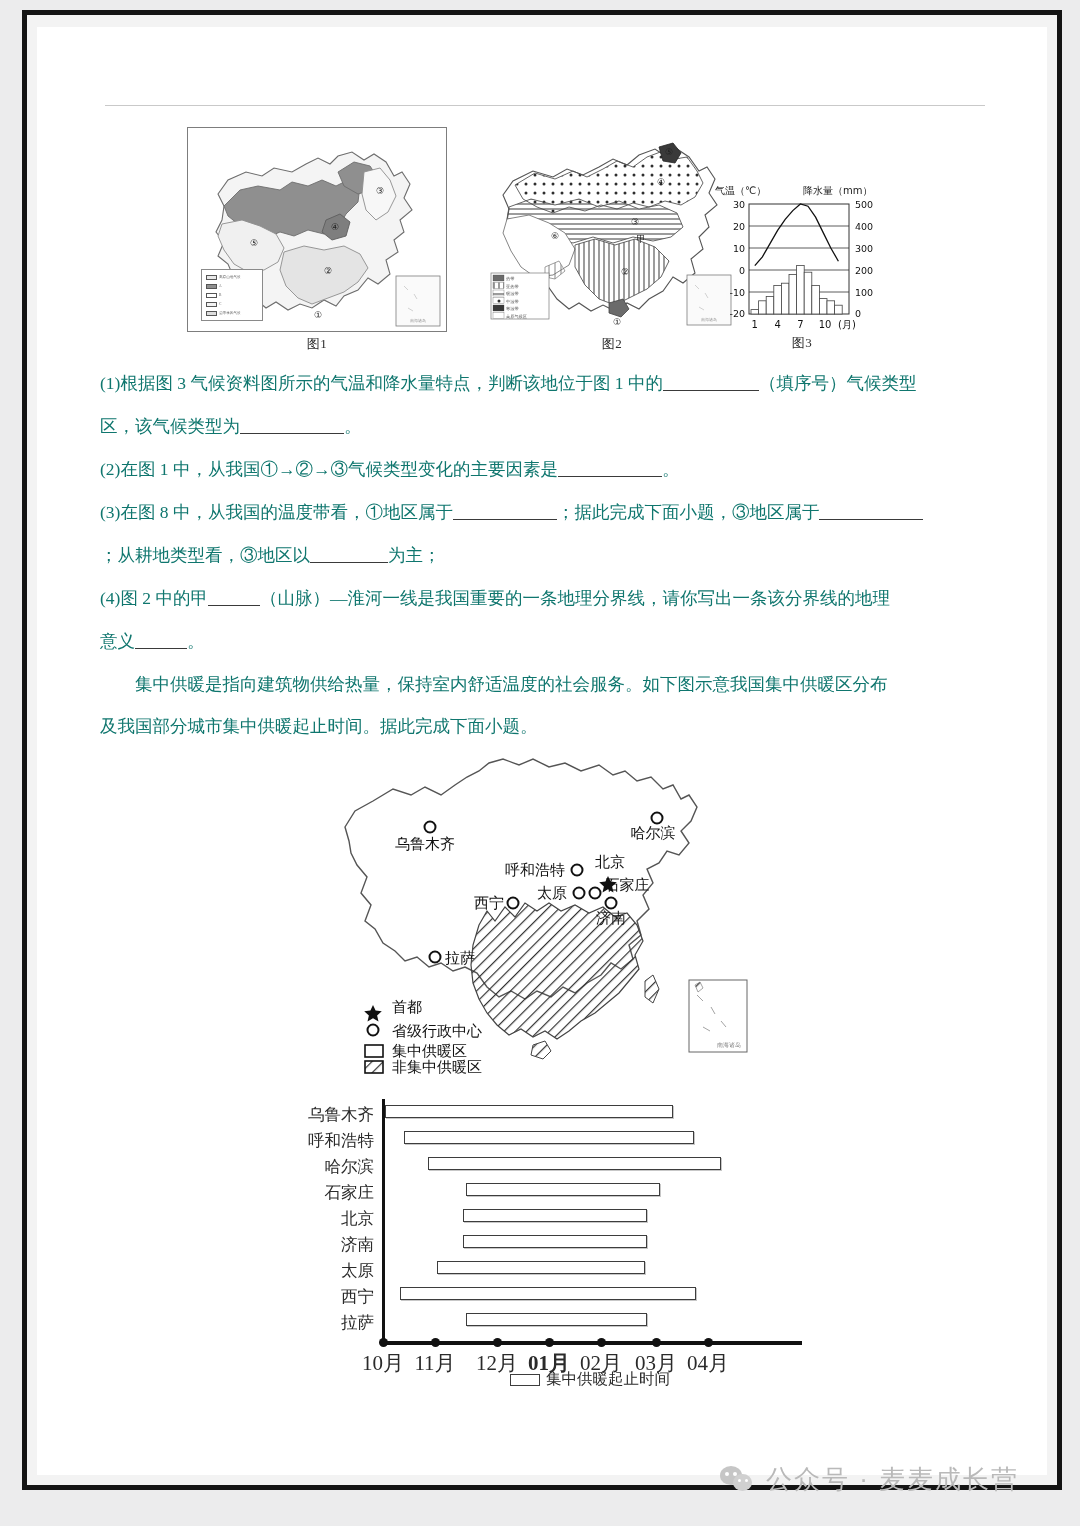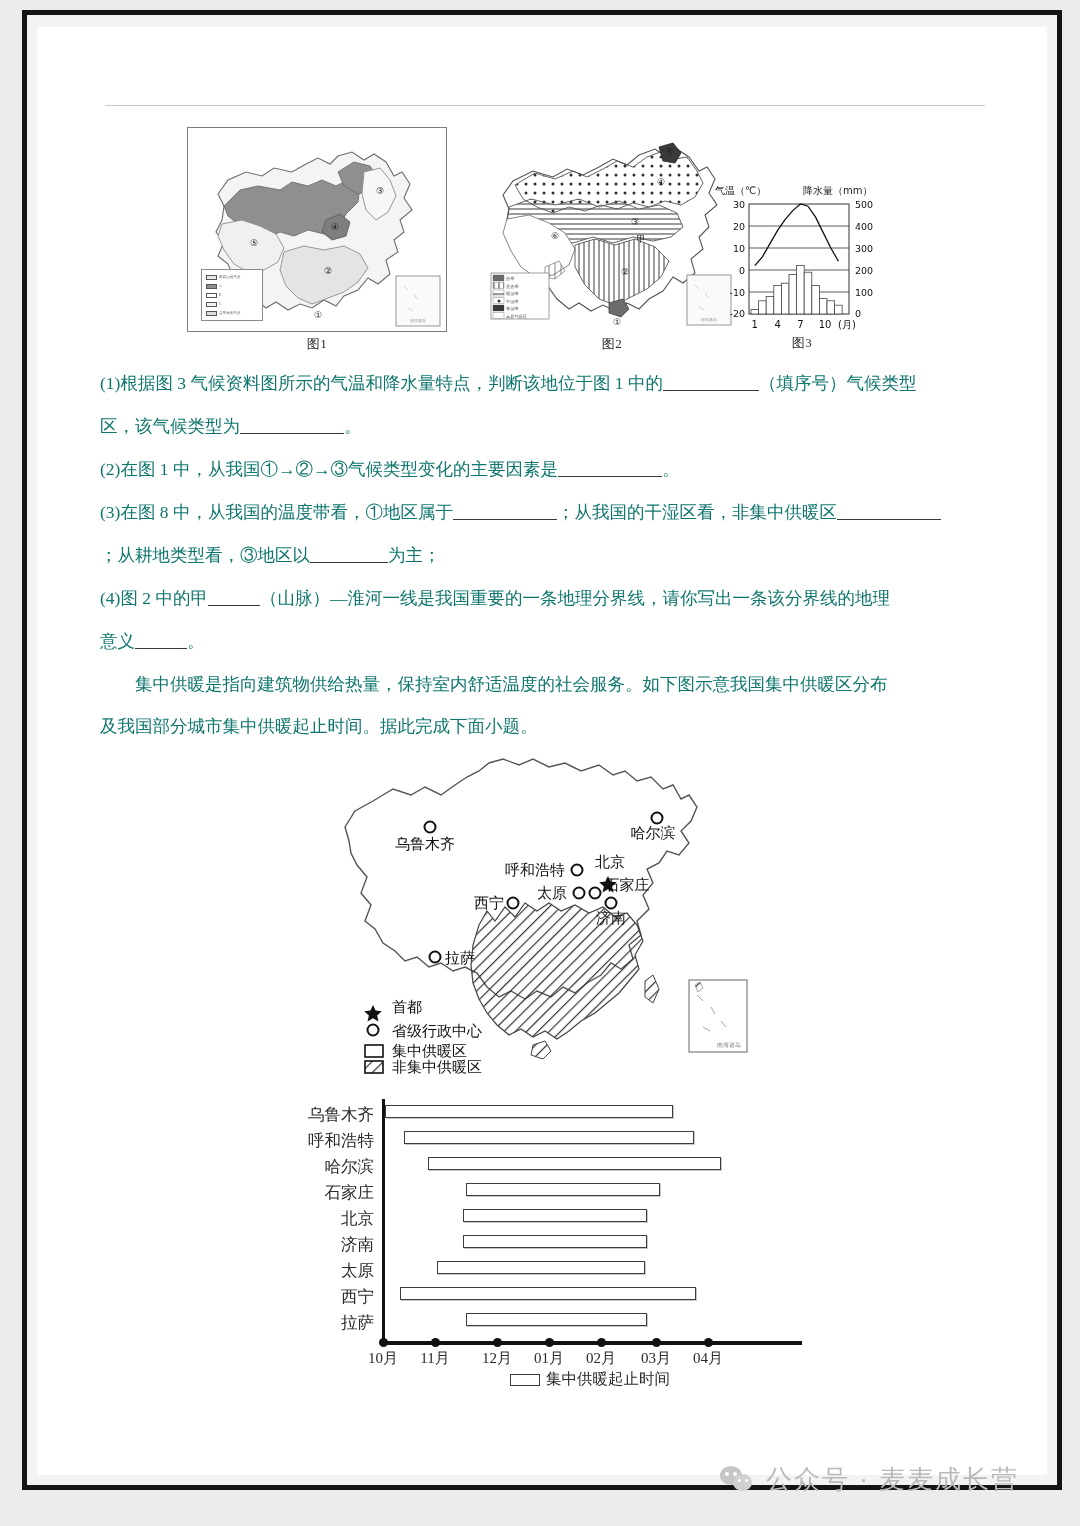--- a/index.html
+++ b/index.html
@@ -72,21 +72,21 @@
     position:absolute; height:13px;
     border:1.6px solid #3d3d3d; background:#fff;
     box-shadow:1px 1px 0 rgba(0,0,0,.22);
   }
   .g-axis{ position:absolute; background:#111; }
   .g-tick{
     position:absolute; width:9px; height:9px; border-radius:50%;
     background:#111;
   }
   .g-tl{
-    position:absolute; font-size:15px; color:#2a2a2a; text-align:center;
+    position:absolute; font-size:21px; color:#2a2a2a; text-align:center;
     width:48px;
   }
   .g-legend{
     position:absolute; font-size:15.5px; color:#2a2a2a;
     display:flex; align-items:center; gap:6px;
   }
   .g-legend .swatch{
     width:30px; height:12px; border:1.6px solid #3d3d3d; background:#fff;
     display:inline-block;
   }
@@ -359,21 +359,21 @@
     <div class="qtext" style="top:335px;">
       <span>(1)根据图 3 气候资料图所示的气温和降水量特点，判断该地位于图 1 中的</span><span class="blank b-lg"></span><span>（填序号）气候类型</span><br>
       <span>区，该气候类型为</span><span class="blank b-xl"></span><span>。</span>
     </div>
 
     <div class="qtext" style="top:421px;">
       <span>(2)在图 1 中，从我国①→②→③气候类型变化的主要因素是</span><span class="blank b-xl"></span><span>。</span>
     </div>
 
     <div class="qtext" style="top:464px;">
-      <span>(3)在图 8 中，从我国的温度带看，①地区属于</span><span class="blank b-xl"></span><span>；从我国的干湿区看，非集中供暖区</span><span class="blank b-xl"></span><br>
+      <span>(3)在图 8 中，从我国的温度带看，①地区属于</span><span class="blank b-xl"></span><span>；据此完成下面小题，③地区属于</span><span class="blank b-xl"></span><br>
       <span>；从耕地类型看，③地区以</span><span class="blank b-md"></span><span>为主；</span>
     </div>
 
     <div class="qtext" style="top:550px;">
       <span>(4)图 2 中的甲</span><span class="blank b-sm"></span><span>（山脉）—淮河一线是我国重要的一条地理分界线，请你写出一条该分界线的地理</span><br>
       <span>意义</span><span class="blank b-sm"></span><span>。</span>
     </div>
 
     <div class="qtext indent" style="top:636px;">
       <span>集中供暖是指向建筑物供给热量，保持室内舒适温度的社会服务。如下图示意我国集中供暖区分布</span>
@@ -498,21 +498,21 @@
       <div class="g-tick" style="left:149px; top:263px;"></div>
       <div class="g-tick" style="left:211px; top:263px;"></div>
       <div class="g-tick" style="left:263px; top:263px;"></div>
       <div class="g-tick" style="left:315px; top:263px;"></div>
       <div class="g-tick" style="left:370px; top:263px;"></div>
       <div class="g-tick" style="left:422px; top:263px;"></div>
 
       <div class="g-tl" style="left:77px;  top:274px;">10月</div>
       <div class="g-tl" style="left:129px; top:274px;">11月</div>
       <div class="g-tl" style="left:191px; top:274px;">12月</div>
-      <div class="g-tl" style="left:243px; top:274px;">01月</div>
+      <div class="g-tl" style="left:243px; top:274px;font-weight:bold;">01月</div>
       <div class="g-tl" style="left:295px; top:274px;">02月</div>
       <div class="g-tl" style="left:350px; top:274px;">03月</div>
       <div class="g-tl" style="left:402px; top:274px;">04月</div>
 
       <div class="g-legend" style="left:196px; top:294px;margin-left:32px;">
         <span class="swatch"></span>
         <span>集中供暖起止时间</span>
       </div>
     </div>
 

